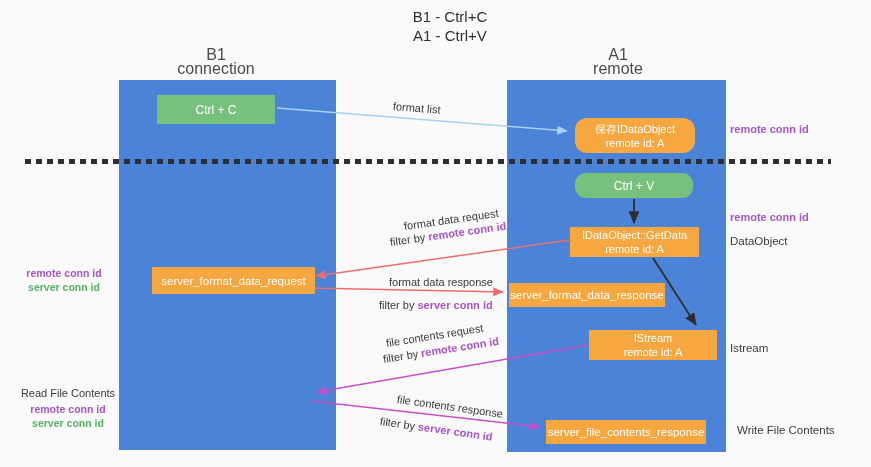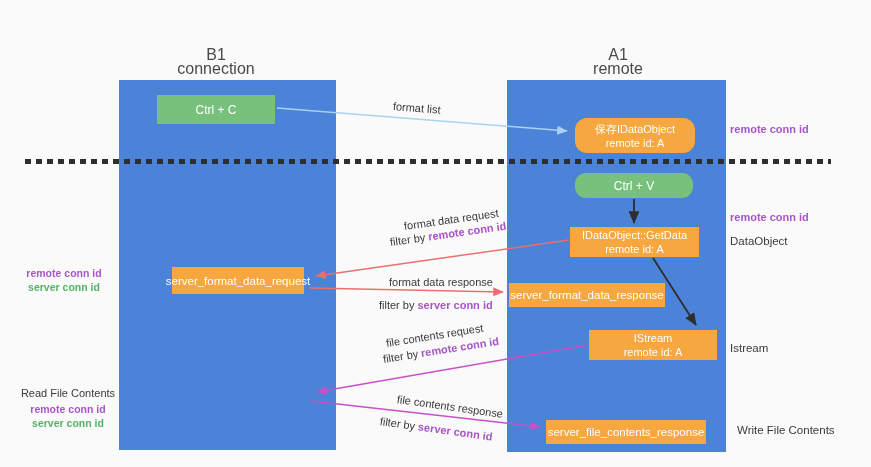--- a/index.html
+++ b/index.html
@@ -38,20 +38,22 @@
   .m-salmon{fill:var(--arrow-salmon,#ee6e6e);}
   .m-magenta{fill:var(--arrow-magenta,#c750c8);}
   .m-black{fill:var(--arrow-black,#2e2e2e);}
 </style>
 </head>
 <body>
 
 <div class="canvas">
 
   <div class="title">
+    <div>B1 - Ctrl+C</div>
+    <div>A1 - Ctrl+V</div>
   </div>
 
   <div class="lane-header" style="left:166px;top:48px;">
     <div>B1</div>
     <div>connection</div>
   </div>
   <div class="lane-header" style="left:568px;top:48px;">
     <div>A1</div>
     <div>remote</div>
   </div>
@@ -91,21 +93,21 @@
   <div class="node orange" style="left:575px;top:118px;width:120px;height:35px;font-size:11px;border-radius:12px;">
     <span>保存IDataObject</span>
     <span>remote id: A</span>
   </div>
 
   <div class="node orange" style="left:570px;top:227px;width:129px;height:30px;font-size:11px;">
     <span>IDataObject::GetData</span>
     <span>remote id: A</span>
   </div>
 
-  <div class="node orange" style="left:152px;top:267px;width:132px;height:27px;margin-left:20px;">server_format_data_request</div>
+  <div class="node orange" style="left:152px;top:267px;width:163px;height:27px;">server_format_data_request</div>
   <div class="node orange" style="left:509px;top:283px;width:156px;height:24px;">server_format_data_response</div>
 
   <div class="node orange" style="left:589px;top:330px;width:128px;height:30px;font-size:11px;">
     <span>IStream</span>
     <span>remote id: A</span>
   </div>
 
   <div class="node orange" style="left:546px;top:420px;width:160px;height:24px;">server_file_contents_response</div>
 
   <div class="slabel purple" style="left:730px;top:123px;">remote conn id</div>

